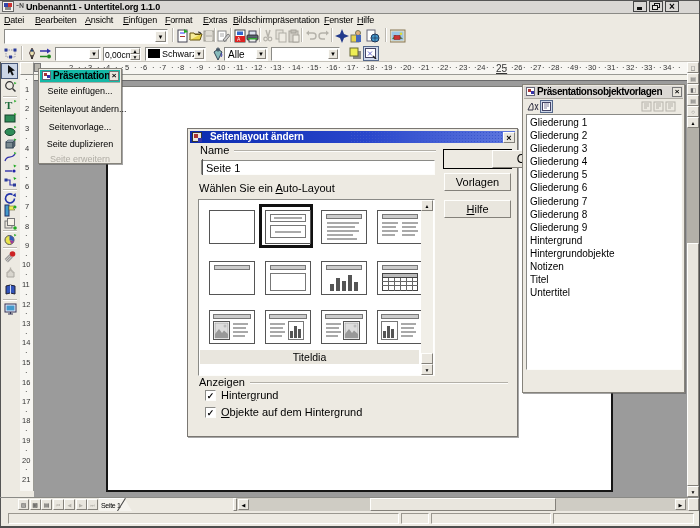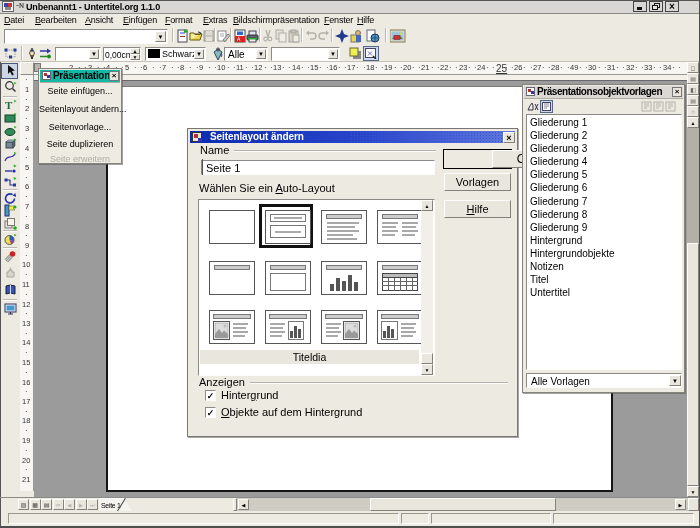--- a/index.html
+++ b/index.html
@@ -621,13 +621,12 @@
     </svg>
     <svg class="a" style="left:130px;top:16px;" width="11" height="11" viewBox="0 0 11 11">
       <rect x="1" y="1" width="9" height="9" fill="none" stroke="#b5b2aa"></rect>
       <path d="M3 3 h5 M3 5 h5 M3 7 h3" stroke="#b5b2aa" stroke-width="1"></path>
     </svg>
     <svg class="a" style="left:142px;top:16px;" width="11" height="11" viewBox="0 0 11 11">
       <rect x="1" y="1" width="9" height="9" fill="none" stroke="#b5b2aa"></rect>
       <path d="M3 3 h5 M3 5 h5 M3 7 h3" stroke="#b5b2aa" stroke-width="1"></path>
     </svg>
     <div class="a sunk" style="left:3px;top:29px;width:156px;height:256px;font-size:10px;line-height:13.1px;padding:1px 0 0 3px;box-sizing:border-box;">Gliederung 1<br>Gliederung 2<br>Gliederung 3<br>Gliederung 4<br>Gliederung 5<br>Gliederung 6<br>Gliederung 7<br>Gliederung 8<br>Gliederung 9<br>Hintergrund<br>Hintergrundobjekte<br>Notizen<br>Titel<br>Untertitel</div>
-    <div class="a sunk" style="left:3px;top:288px;width:156px;height:15px;font-size:10px;padding:2px 0 0 4px;box-sizing:border-box;">Alle Vorlagen<span class="a rais" style="left:142px;top:1px;width:12px;height:11px;font-size:6px;text-align:center;line-height:10px;">▼</span></div>
   </div>
 </body></html>

